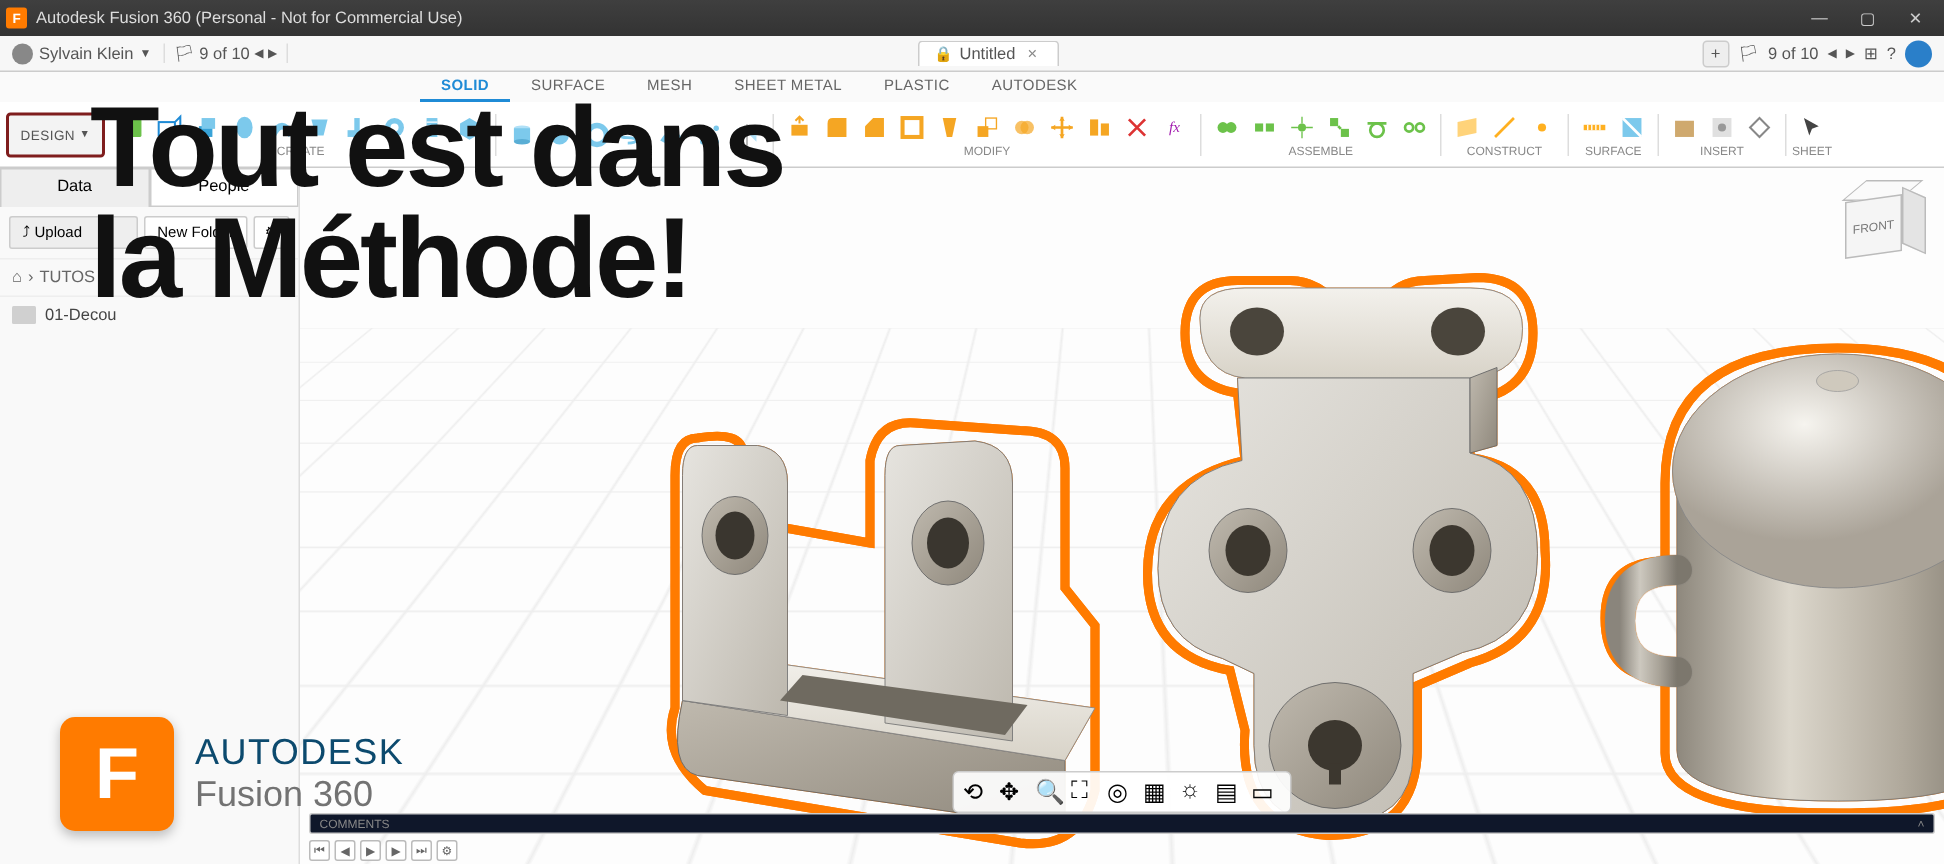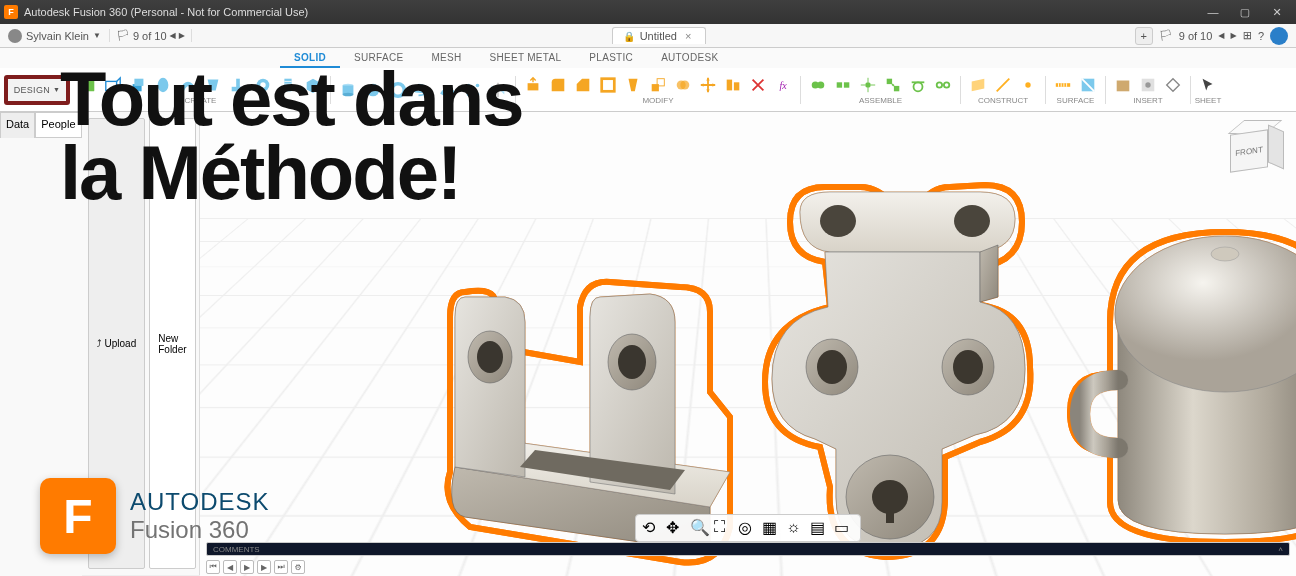--- a/index.html
+++ b/index.html
@@ -24,32 +24,32 @@
 .plus-tab{width:18px;height:18px;background:#eee;border:1px solid #ccc;border-radius:3px;display:flex;align-items:center;justify-content:center;cursor:pointer;}
 .avatar{width:18px;height:18px;border-radius:50%;background:#2a7fc9;}
 
 
 .ribbon-tabs { height: 20px; background: #fafafa; display: flex; align-items: flex-end; padding-left: 280px; font-size: 10px; color: #666; }
 .ribbon-tabs div { padding: 3px 14px; cursor: pointer; border-bottom: 2px solid transparent; letter-spacing: .3px; }
 .ribbon-tabs div.active { border-bottom: 2px solid #1f8bd6; color: #1f8bd6; font-weight: 600; margin-top: 20px; }
 
 
 .toolbar { height: 44px; background: #fff; border-bottom: 1px solid #ccc; display: flex; align-items: center; padding: 0 4px; gap: 2px; }
-.workspace-select { width: 66px; height: 30px; background: #f3f3f3; border: 4px solid #7f1d1d; border-radius: 3px; font-size: 9px; display: flex; align-items: center; justify-content: center; gap: 3px; letter-spacing:.3px;color:#555;margin-right:4px;cursor:pointer;}
+.workspace-select { width: 66px; height: 30px; background: #f3f3f3; border: 2px solid #7f1d1d; border-radius: 3px; font-size: 9px; display: flex; align-items: center; justify-content: center; gap: 3px; letter-spacing:.3px;color:#555;margin-right:4px;cursor:pointer;}
 .toolbar .ic { width: 24px; height: 24px; display: flex; align-items: center; justify-content: center; border-radius: 3px; cursor: pointer; flex-shrink:0;}
 .sep { width: 1px; height: 28px; background: #ddd; margin: 0 3px; flex-shrink:0;}
 .grp-label{font-size:8px;color:#888;position:absolute;bottom:1px;}
 .grp{display:flex;flex-direction:column;align-items:center;position:relative;padding-bottom:9px;}
 .grp-icons{display:flex;gap:1px;}
 
 .svgic{width:18px;height:18px;}
 
 
 .main { display: flex; height: calc(576px - 24px - 24px - 20px - 44px); }
-.sidebar { width: 200px; background: #f9f9f9; border-right: 1px solid #ddd; display: flex; flex-direction: row; }
+.sidebar { width: 200px; background: #f9f9f9; border-right: 1px solid #ddd; display: flex; flex-direction: column; }
 .side-tabs { display: flex; height: 26px; }
 .side-tabs div { flex: 1; text-align: center; font-size: 11px; padding: 5px; background: #fff; border: 1px solid #ccc; cursor: pointer; }
 .side-tabs div.active { background: #eee; border-bottom: none; }
 .side-btns { display: flex; gap: 4px; padding: 6px; border-bottom: 1px solid #eee; }
 .side-btn { font-size: 10px; padding: 4px 8px; background: #fff; border: 1px solid #ccc; border-radius: 2px; cursor: pointer; display:flex;align-items:center;gap:3px;}
 .upload-btn{flex:1;background:#eee;}
 .gear-btn{width:24px;justify-content:center;}
 .breadcrumb { display:flex;align-items:center;gap:4px;padding: 6px 8px; font-size: 11px; color: #666; border-bottom: 1px solid #eee; }
 .fileitem { display:flex;align-items:center;gap:6px;padding: 6px 8px; font-size: 11px; color: #444; cursor: pointer; }
 .folder-icon{width:16px;height:12px;background:#d0d0d0;border-radius:1px;position:relative;}

